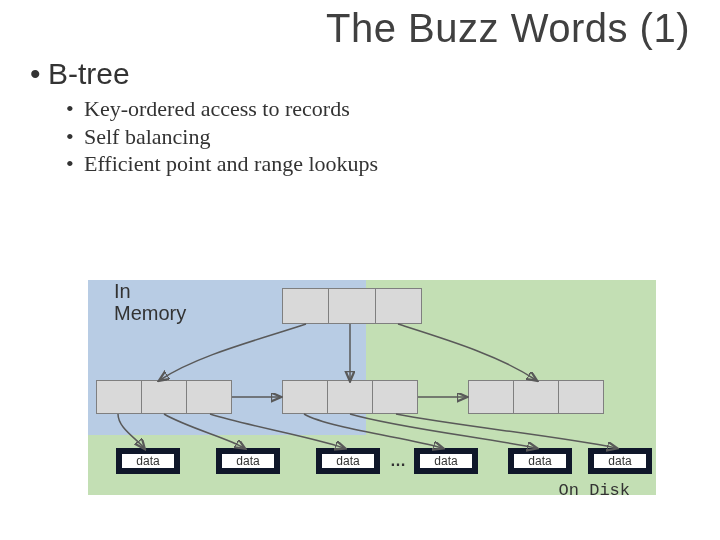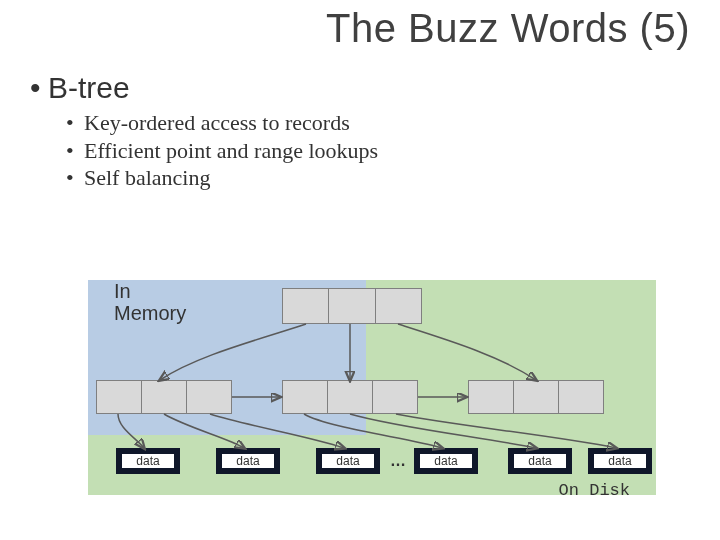--- a/index.html
+++ b/index.html
@@ -1,19 +1,19 @@
 <!DOCTYPE html>
 <html><head>
 <meta charset="utf-8">
 <style>
   * { box-sizing: border-box; margin: 0; padding: 0; }
   html, body { width: 720px; height: 540px; font-family: "Segoe UI Light", "Segoe UI", "Helvetica Neue", Arial, sans-serif; font-weight: 300; color: #333; background: #fff; }
   .slide { width: 720px; height: 540px; position: relative; padding: 0 24px; }
   .title { text-align: right; font-size: 40px; font-weight: 300; color: #404040; letter-spacing: 0.5px; padding-top: 6px; padding-right: 6px; }
-  .lvl1 { font-size: 30px; font-weight: 300; margin-top: 20px; margin-left: 6px; }
+  .lvl1 { font-size: 30px; font-weight: 300; margin-top: 6px; margin-left: 6px; }
   .lvl1 .dot { display: inline-block; width: 18px; }
   ul.lvl2 { list-style: none; margin-top: 4px; margin-left: 42px; font-family: Liberation Serif, serif; }
   ul.lvl2 li { font-size: 22px; font-weight: 300; line-height: 1.25; }
   ul.lvl2 li .dot2 { display: inline-block; width: 18px; }
   .diagram { position: absolute; left: 88px; top: 280px; width: 568px; height: 230px; }
   .bg-region { position: absolute; }
   .blue { background: #b8cce4; }
   .green { background: #c3dfb4; }
   .label-mem { position: absolute; left: 26px; top: 0px; font-size: 20px; line-height: 1.1; }
   .label-disk { position: absolute; right: 26px; bottom: 10px; font-size: 17px; font-family: Liberation Mono, monospace; }
@@ -22,30 +22,30 @@
   .node .cell:last-child { border-right: none; }
   .leaf { position: absolute; width: 64px; height: 26px; border: 6px solid #0f172a; background: #fff; display: flex; align-items: center; justify-content: center; font-family: Arial, sans-serif; font-size: 12px; font-weight: 400; }
   .ellipsis { position: absolute; font-size: 16px; font-weight: bold; }
   svg.arrows { position: absolute; left: 0; top: 0; width: 568px; height: 230px; pointer-events: none; }
   svg.arrows path { fill: none; stroke: #595959; stroke-width: 1.5; }
 </style>
 </head>
 <body>
 
 <div class="slide">
-  <div class="title">The Buzz Words (5)</div>
+  <div class="title">The Buzz Words (1)</div>
 
   <div class="lvl1">
     <span class="dot">•</span><span>B-tree</span>
   </div>
 
   <ul class="lvl2">
     <li><span class="dot2">•</span><span>Key-ordered access to records</span></li>
+    <li><span class="dot2">•</span><span>Self balancing</span></li>
     <li><span class="dot2">•</span><span>Efficient point and range lookups</span></li>
-    <li><span class="dot2">•</span><span>Self balancing</span></li>
   </ul>
 
   <div class="diagram">
 
     <div class="bg-region blue" style="left:0px;   top:0px;   width:278px; height:155px;"></div>
     <div class="bg-region green" style="left:278px; top:0px;   width:290px; height:155px;"></div>
     <div class="bg-region green" style="left:0px;   top:155px; width:568px; height:60px;"></div>
 
     <div class="label-mem">
       <span style="white-space:pre-line;">In<br>Memory</span>

